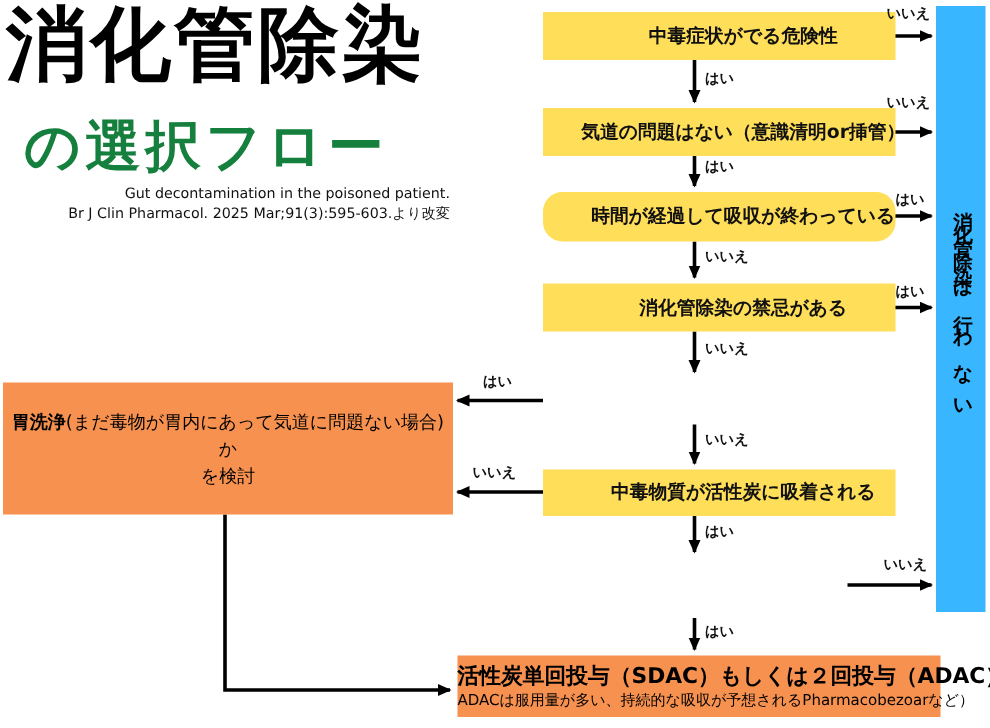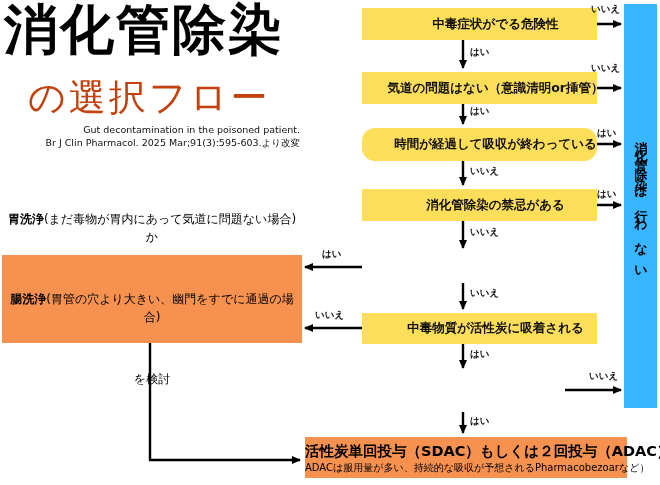--- a/index.html
+++ b/index.html
@@ -3,38 +3,38 @@
 <meta charset="utf-8">
 <style>
   html,body{margin:0;padding:0;background:#fff;}
   body{font-family:"DejaVu Sans",sans-serif;}
   #canvas{position:relative;width:660px;height:485px;background:#fff;overflow:hidden;
           --node-yellow:#FFDE59;--terminal-blue:#38B6FF;--action-orange:#F79150;}
   .abs{position:absolute;}
 
   
   .main-title{left:4px;top:-4px;font-size:54px;font-weight:900;letter-spacing:2px;color:#000;line-height:1.25;}
-  .sub-title{left:28px;top:76px;font-size:37px;font-weight:400;letter-spacing:3px;color:#c2410c;line-height:1.2;}
+  .sub-title{left:16px;top:76px;font-size:37px;font-weight:700;letter-spacing:3px;color:#15803d;line-height:1.2;}
   .citation{left:0;top:123px;width:300px;text-align:right;font-size:9.5px;line-height:13px;color:#111;}
 
   
   .node{left:362px;width:203px;background:var(--node-yellow);display:flex;align-items:center;justify-content:center;
         text-align:center;font-size:12.5px;font-weight:700;color:#111;white-space:nowrap;z-index:2;padding-left:32px;}
   .node.two-line{white-space:pre-line;line-height:17px;}
 
   
   .terminal-bar{left:624px;top:4px;width:33px;height:404px;background:var(--terminal-blue);
         display:flex;align-items:center;justify-content:center;z-index:2;}
   .terminal-bar span{writing-mode:vertical-rl;text-orientation:upright;font-size:13px;font-weight:700;
         letter-spacing:9px;color:#000;}
 
   
   .lavage-box{left:2px;top:255px;width:300px;height:88px;background:var(--action-orange);
         display:flex;flex-direction:column;justify-content:center;text-align:center;
-        font-size:12px;line-height:18px;color:#000;z-index:2;gap:44px;}
+        font-size:12px;line-height:18px;color:#000;z-index:2;}
   .lavage-box .b{font-weight:800;}
   .sdac-box{left:305px;top:437px;width:322px;height:41px;background:var(--action-orange);
         display:flex;flex-direction:column;justify-content:center;text-align:center;color:#000;z-index:2;}
   .sdac-title{font-size:14.5px;font-weight:800;line-height:19px;white-space:nowrap;}
   .sdac-sub{font-size:10px;line-height:13px;white-space:nowrap;}
 
   
   .alabel{font-size:9.5px;font-weight:700;color:#111;z-index:3;white-space:nowrap;}
 
   svg.arrows{position:absolute;left:0;top:0;z-index:1;}
@@ -85,21 +85,20 @@
   <div class="abs node" style="top:128px;height:33px;border-radius:13px;">時間が経過して吸収が終わっている</div>
   <div class="abs node" style="top:189px;height:32px;">消化管除染の禁忌がある</div>
   <div class="abs node" style="top:313px;height:31px;">中毒物質が活性炭に吸着される</div>
 
   <div class="abs terminal-bar">
     <span>消化管除染は行わない</span>
   </div>
 
   <div class="abs lavage-box">
     <div><span class="b">胃洗浄</span><span>(まだ毒物が胃内にあって気道に問題ない場合)か</span></div>
-    <div><span class="b">腸洗浄</span><span>(胃管の穴より大きい、幽門をすでに通過の場合)</span></div>
     <div>を検討</div>
   </div>
 
   <div class="abs sdac-box">
     <div class="sdac-title">活性炭単回投与（SDAC）もしくは２回投与（ADAC）</div>
     <div class="sdac-sub">ADACは服用量が多い、持続的な吸収が予想されるPharmacobezoarなど）</div>
   </div>
 
   <div class="abs alabel" style="left:591px;top:3px;">いいえ</div>
   <div class="abs alabel" style="left:591px;top:62px;">いいえ</div>

